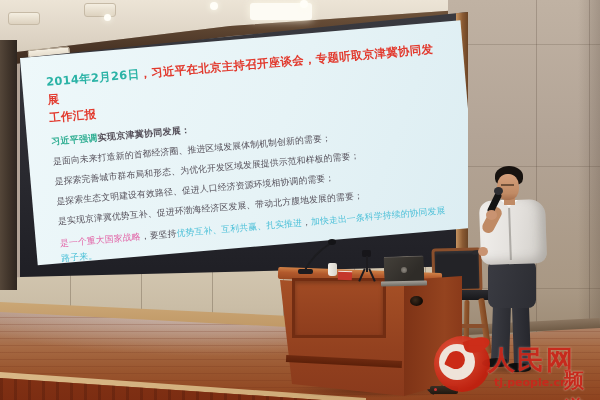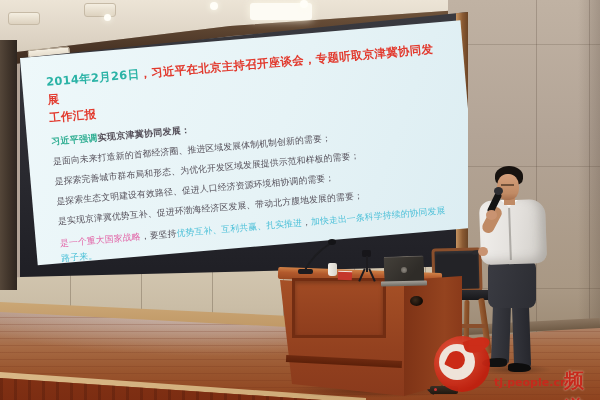--- a/index.html
+++ b/index.html
@@ -319,17 +319,18 @@
     <div class="hand-left"></div>
   </div>
 
   <div class="abs watermark">
     <div class="wm-logo">
       <div class="wm-c1"></div>
       <div class="wm-c2"></div>
       <div class="wm-c3"></div>
       <div class="wm-tail"></div>
     </div>
+    <div class="wm-name">人民网</div>
     <div class="wm-url">tj.people.cn</div>
     <div class="wm-ch wm-ch2">频道</div>
   </div>
 
 </div>
 
 </body></html>

